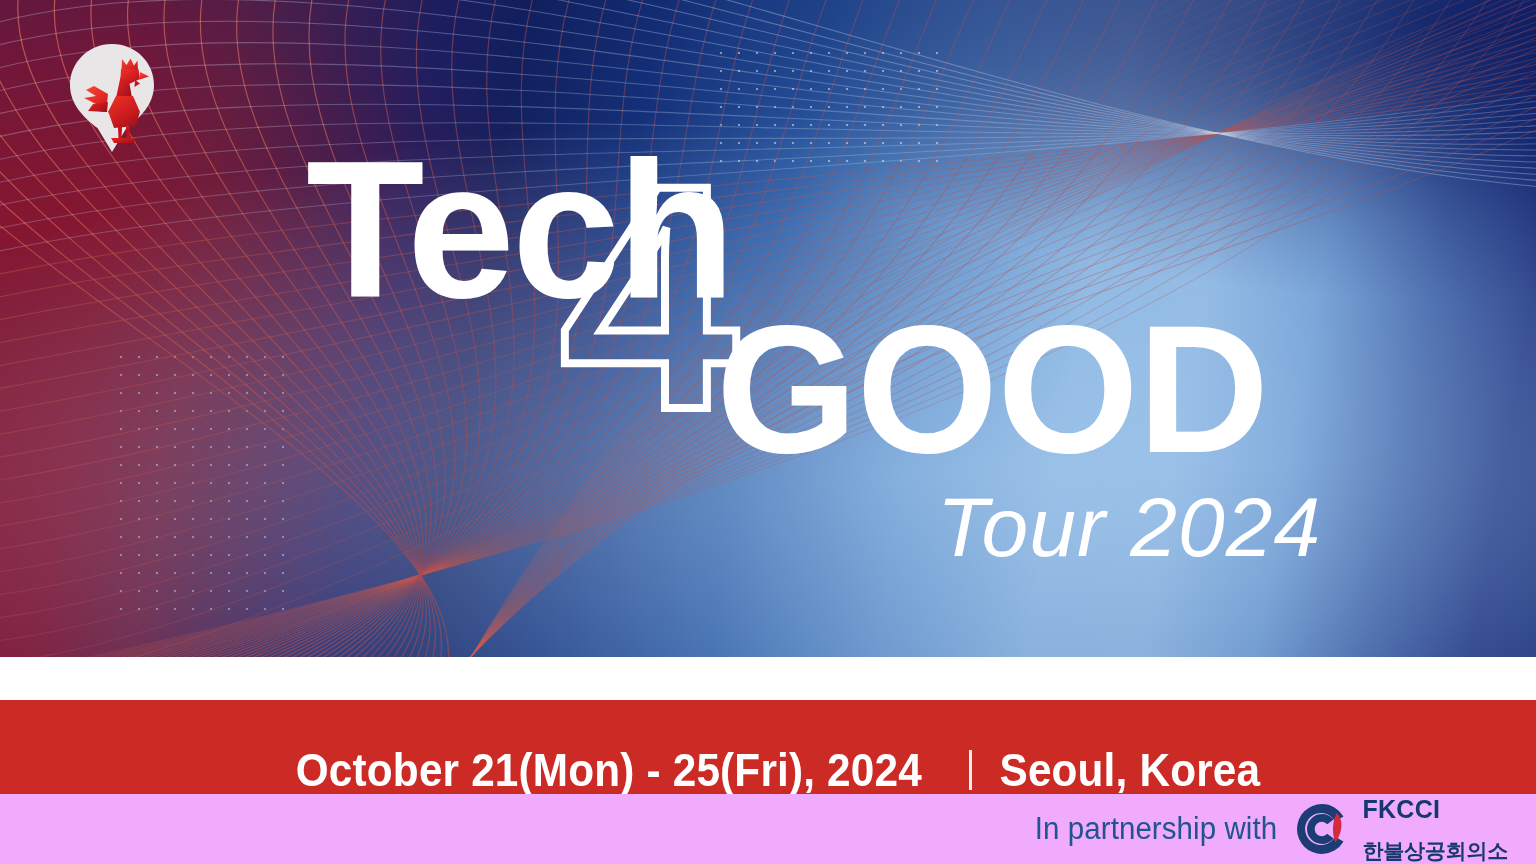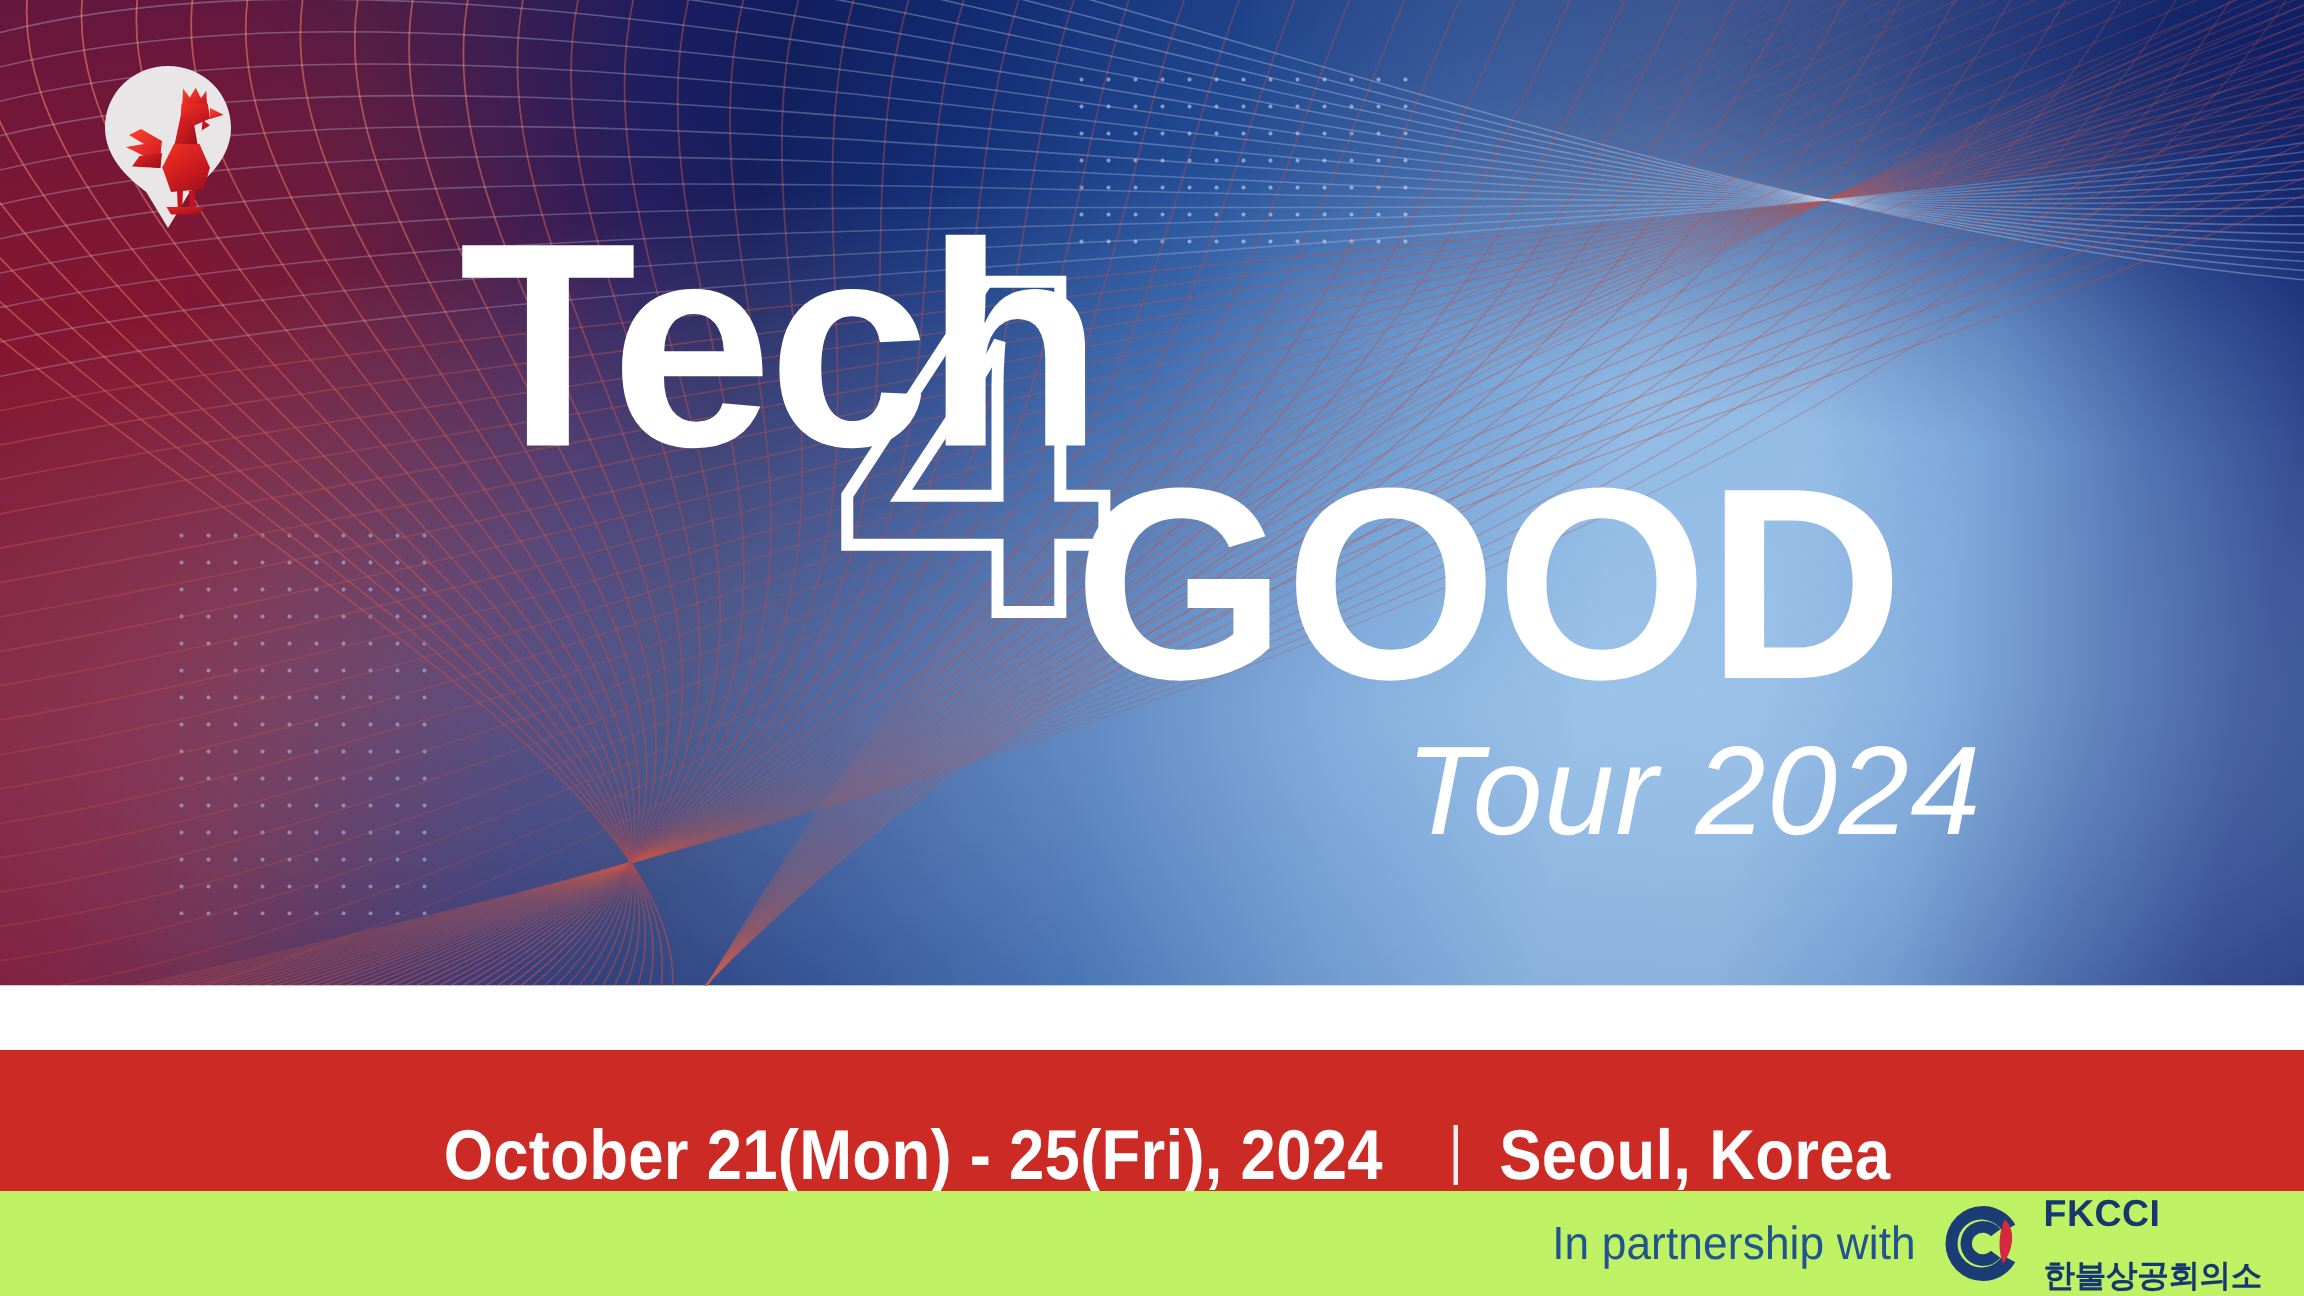--- a/index.html
+++ b/index.html
@@ -64,21 +64,21 @@
   
   #redbar { position:absolute; left:0; top:657px; width:1536px; height:137px;
             background:#cb2a25; display:flex; align-items:center; justify-content:center;margin-top:43px; }
   #redbar .line { display:flex; align-items:center; gap:13px; transform:translateY(1px); }
   #redbar .seg { color:#fff; font-size:47px; font-weight:700; letter-spacing:.2px;
                  font-family:"Liberation Sans Narrow","Liberation Sans",sans-serif;
                  transform:scaleX(.90); transform-origin:center; white-space:nowrap; }
   #redbar .sep { width:3px; height:40px; background:#ffffff; opacity:.92; }
 
   
-  #footer { position:absolute; left:0; top:794px; width:1536px; height:70px; background:#bef264;
+  #footer { position:absolute; left:0; top:794px; width:1536px; height:70px; background:#f0abfc;
             display:flex; align-items:center; justify-content:flex-end; padding-right:28px; gap:14px; }
   #footer .partner { color:#21538f; font-size:31px; font-weight:400; letter-spacing:.1px;
                      font-family:"Liberation Sans Narrow","Liberation Sans",sans-serif;
                      transform:scaleX(.95); transform-origin:right center; white-space:nowrap; }
   #fkcci { display:flex; align-items:center; gap:9px; }
   #fkcci .marktxt { display:flex; flex-direction:column; justify-content:center; line-height:1; }
   #fkcci .m1 { color:#17386e; font-size:25px; font-weight:700; letter-spacing:.3px; }
   #fkcci .m2 { color:#17386e; font-size:21px; font-weight:700; letter-spacing:-.2px; margin-top:18px; }
 </style>
 </head>

